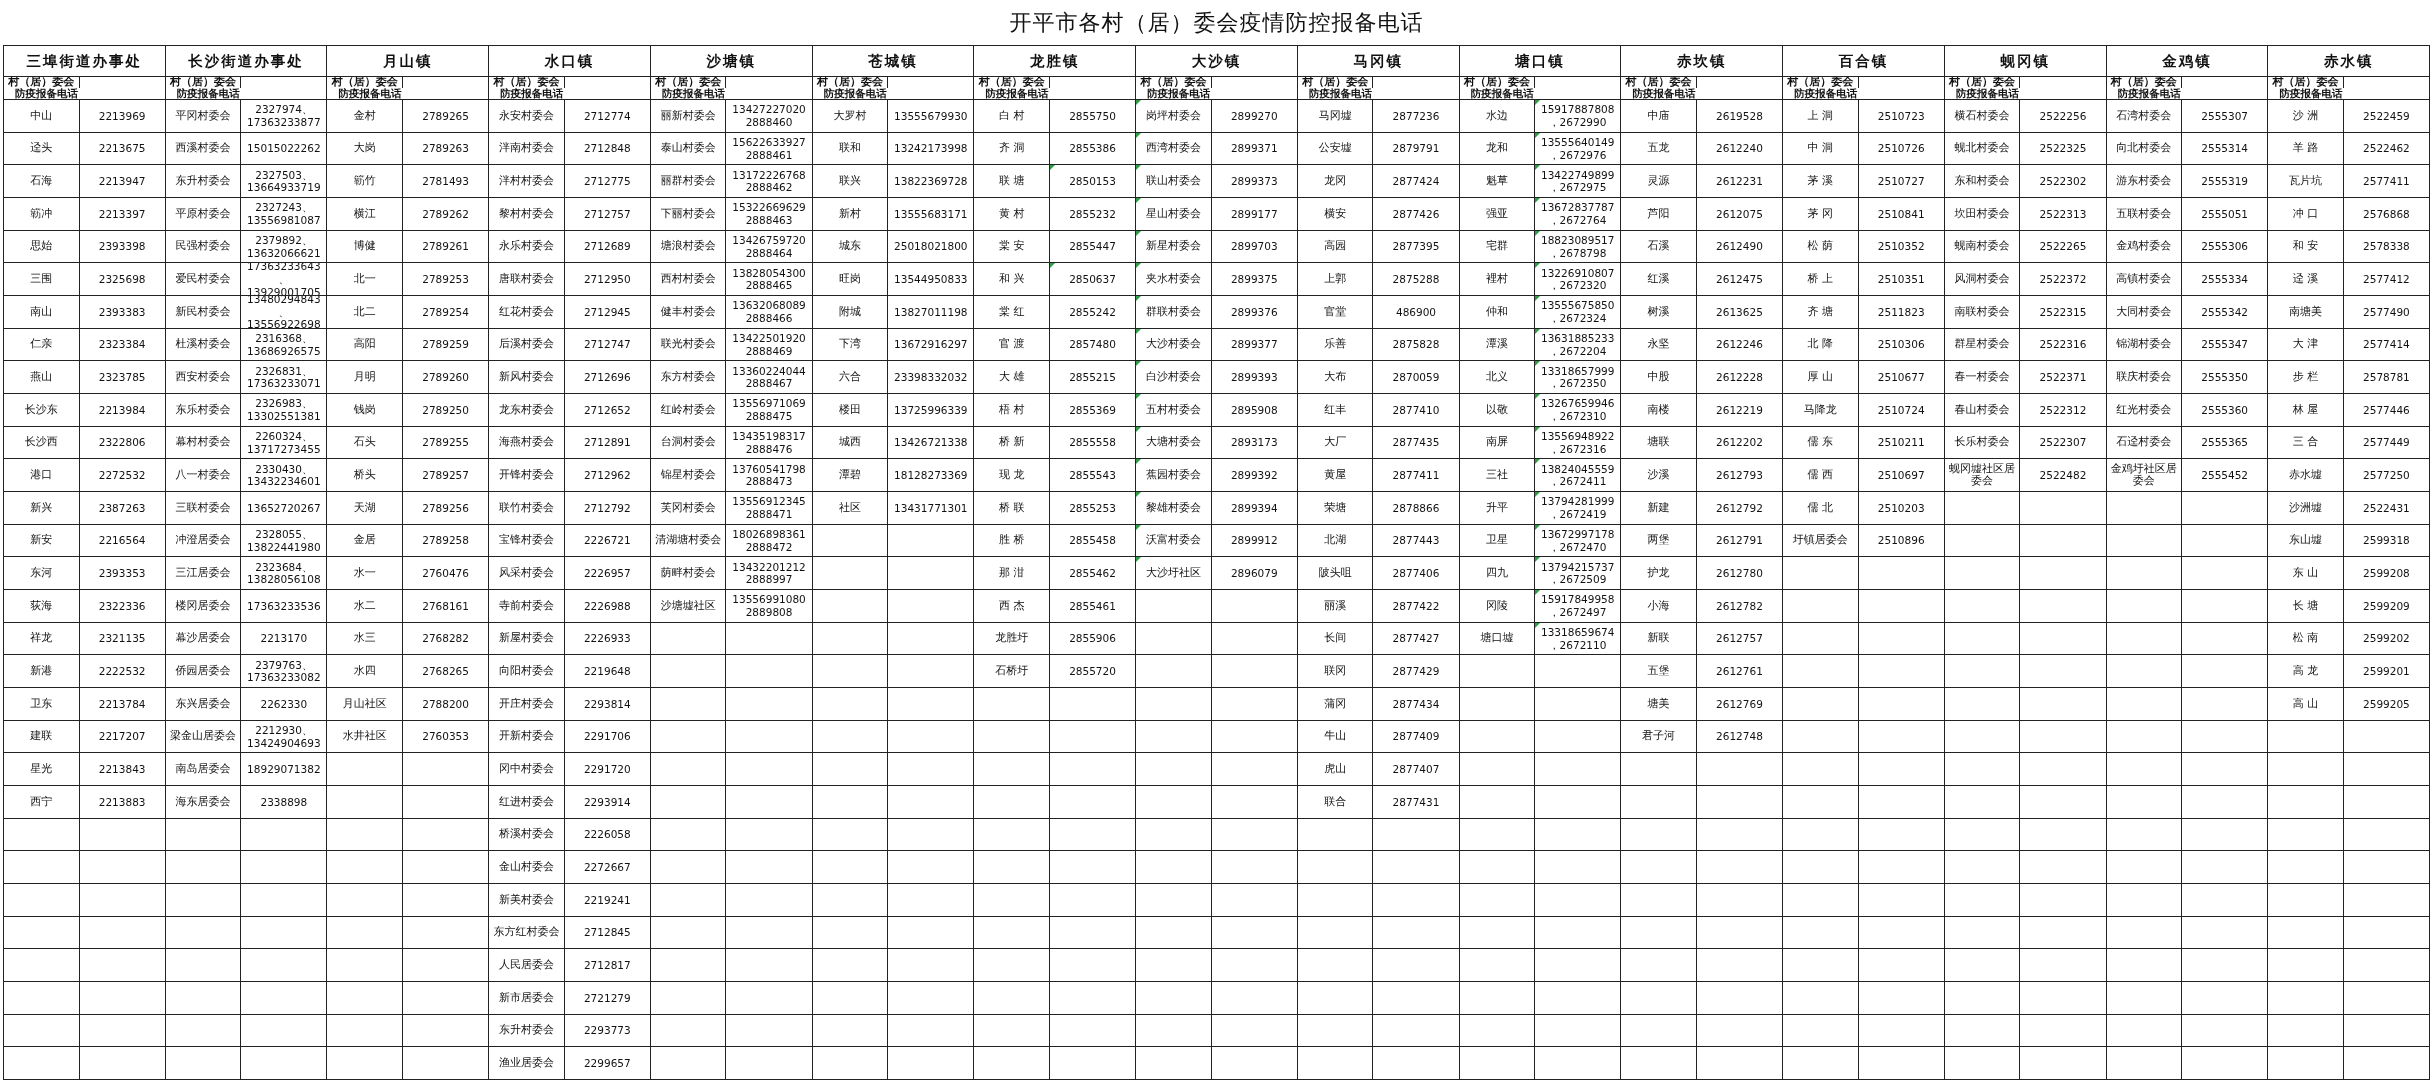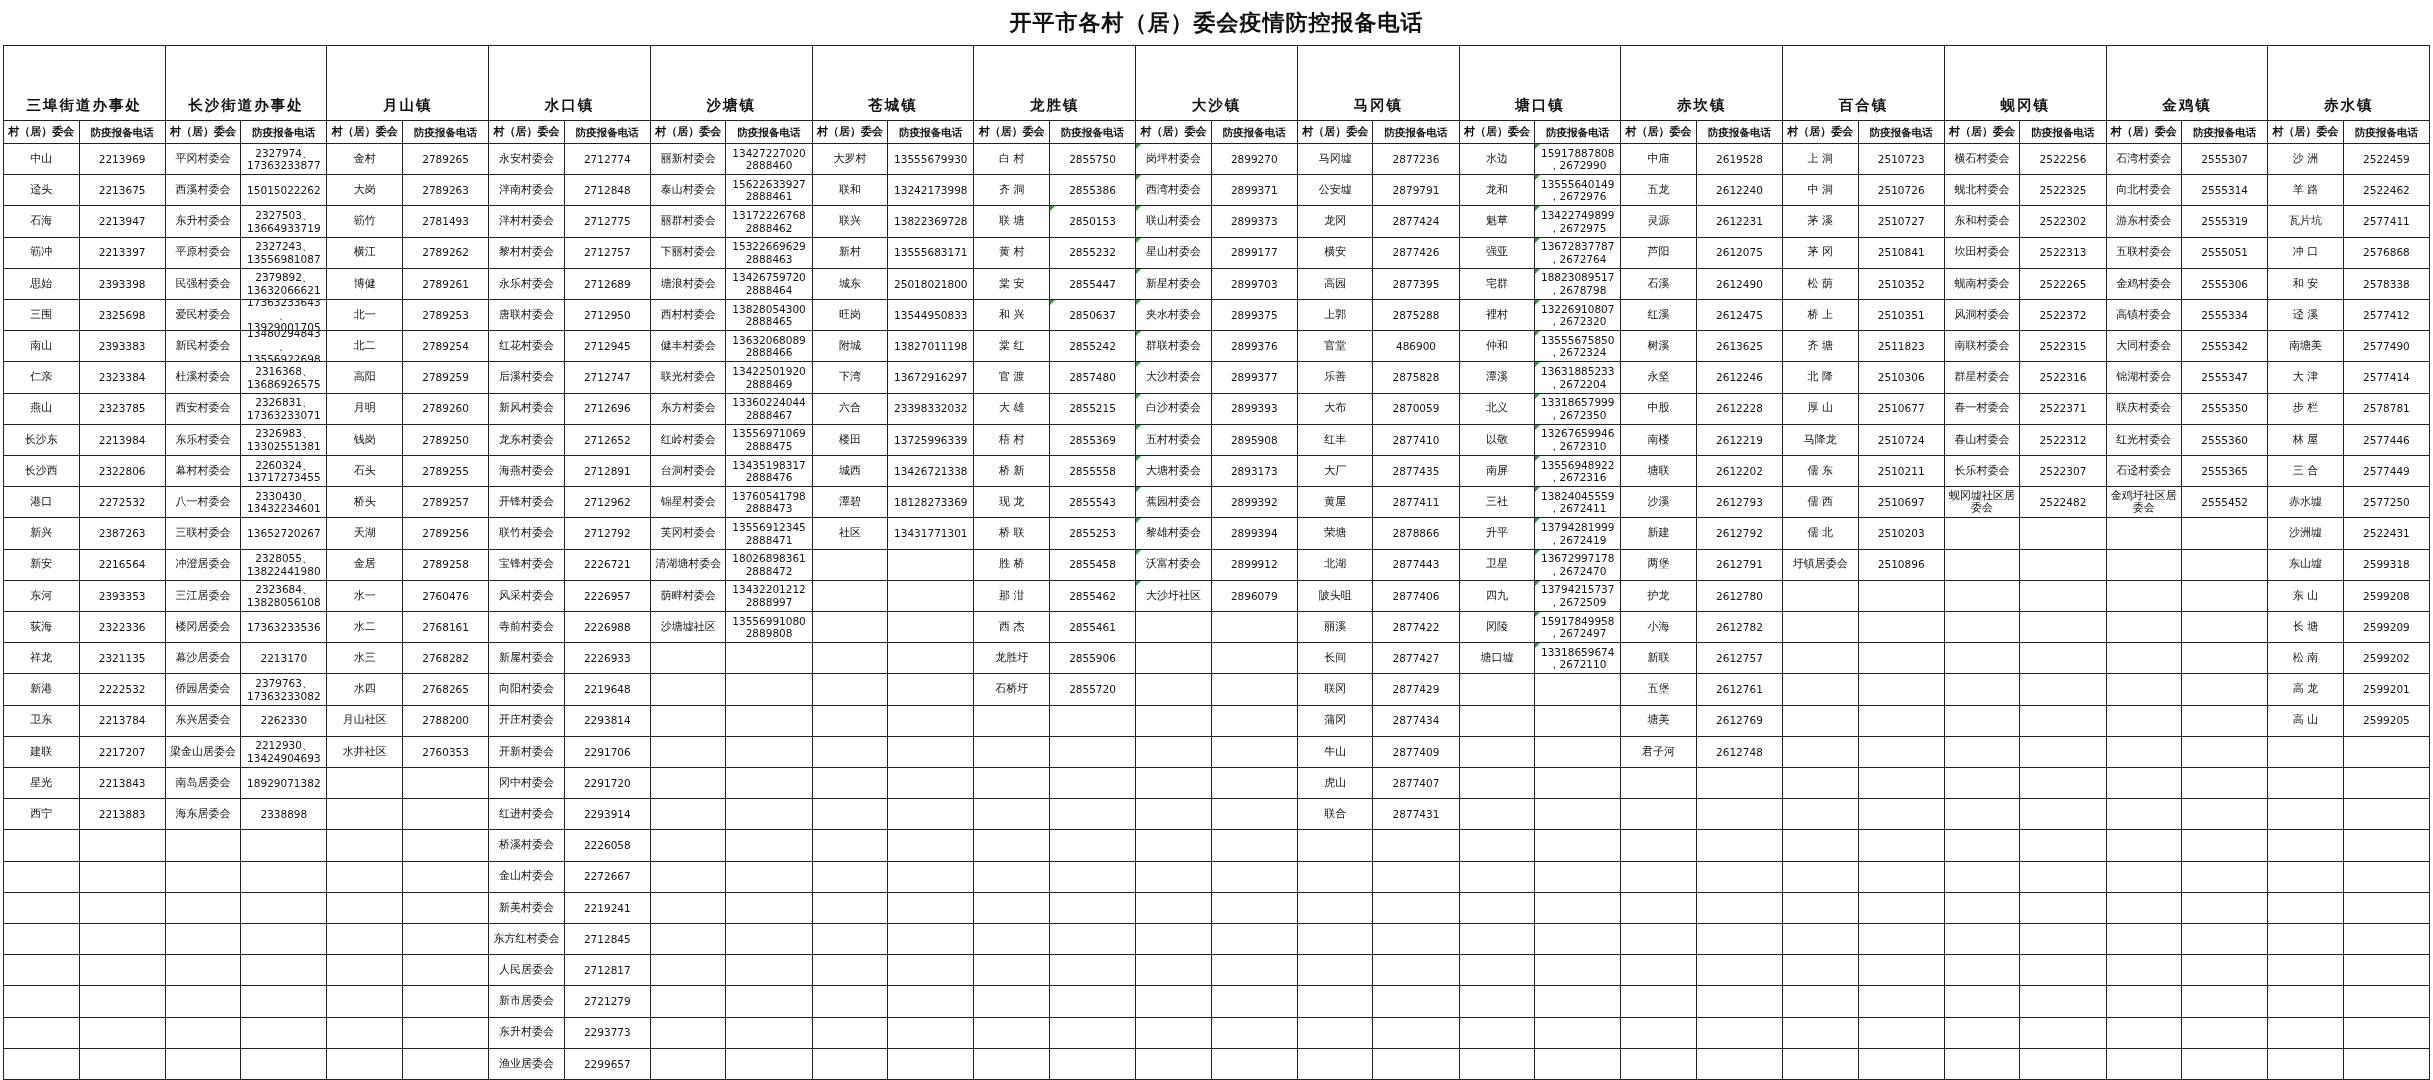--- a/index.html
+++ b/index.html
@@ -1,27 +1,27 @@
 <!DOCTYPE html>
 <html><head>
 <meta charset="utf-8">
 <style>
   html,body{margin:0;padding:0;background:#fff;}
   body{width:2433px;height:1080px;position:relative;overflow:hidden;
        font-family:"DejaVu Serif","Liberation Serif",serif;color:#111;}
   .page-title{position:absolute;top:8px;left:0;width:100%;text-align:center;
-    font-size:22px;font-weight:bold;letter-spacing:1px;}
+    font-size:22px;font-weight:normal;letter-spacing:1px;}
   .table{position:absolute;left:3px;top:45px;width:2427px;height:1035px;
     display:flex;border-left:1px solid #222;border-top:1px solid #222;box-sizing:border-box;}
   .group{flex:1 1 0;display:flex;flex-direction:column;border-right:1px solid #222;
     box-sizing:border-box;min-width:0;}
   .town{height:31px;border-bottom:1px solid #222;display:flex;align-items:center;
-    justify-content:center;font-size:14.5px;font-weight:bold;letter-spacing:2px;box-sizing:border-box;margin-top:44px;}
+    justify-content:center;font-size:14.5px;font-weight:bold;letter-spacing:2px;box-sizing:border-box;}
   .subhead{height:23px;display:flex;border-bottom:1px solid #222;box-sizing:border-box;
-    font-weight:bold;font-size:11px;}
+    font-weight:bold;font-size:11px;flex-direction:column;}
   .subhead .cell{display:flex;align-items:center;justify-content:center;}
   .row{flex:1 1 0;display:flex;border-bottom:1px solid #222;box-sizing:border-box;min-height:0;}
   .cell{box-sizing:border-box;min-width:0;position:relative;overflow:hidden;}
   .cname{width:47%;border-right:1px solid #222;display:flex;align-items:center;
     justify-content:center;text-align:center;font-size:11px;line-height:1.15;padding:0 1px;}
   .cphone{width:53%;display:flex;align-items:center;justify-content:center;text-align:center;
     font-size:11px;line-height:1.2;padding:0 1px;word-break:break-word;
     font-family:"DejaVu Sans","Liberation Sans",sans-serif;font-size:10.5px;}
   .mark::before{content:"";position:absolute;top:0;left:0;width:0;height:0;
     border-top:5px solid #2e9e46;border-right:5px solid transparent;}

